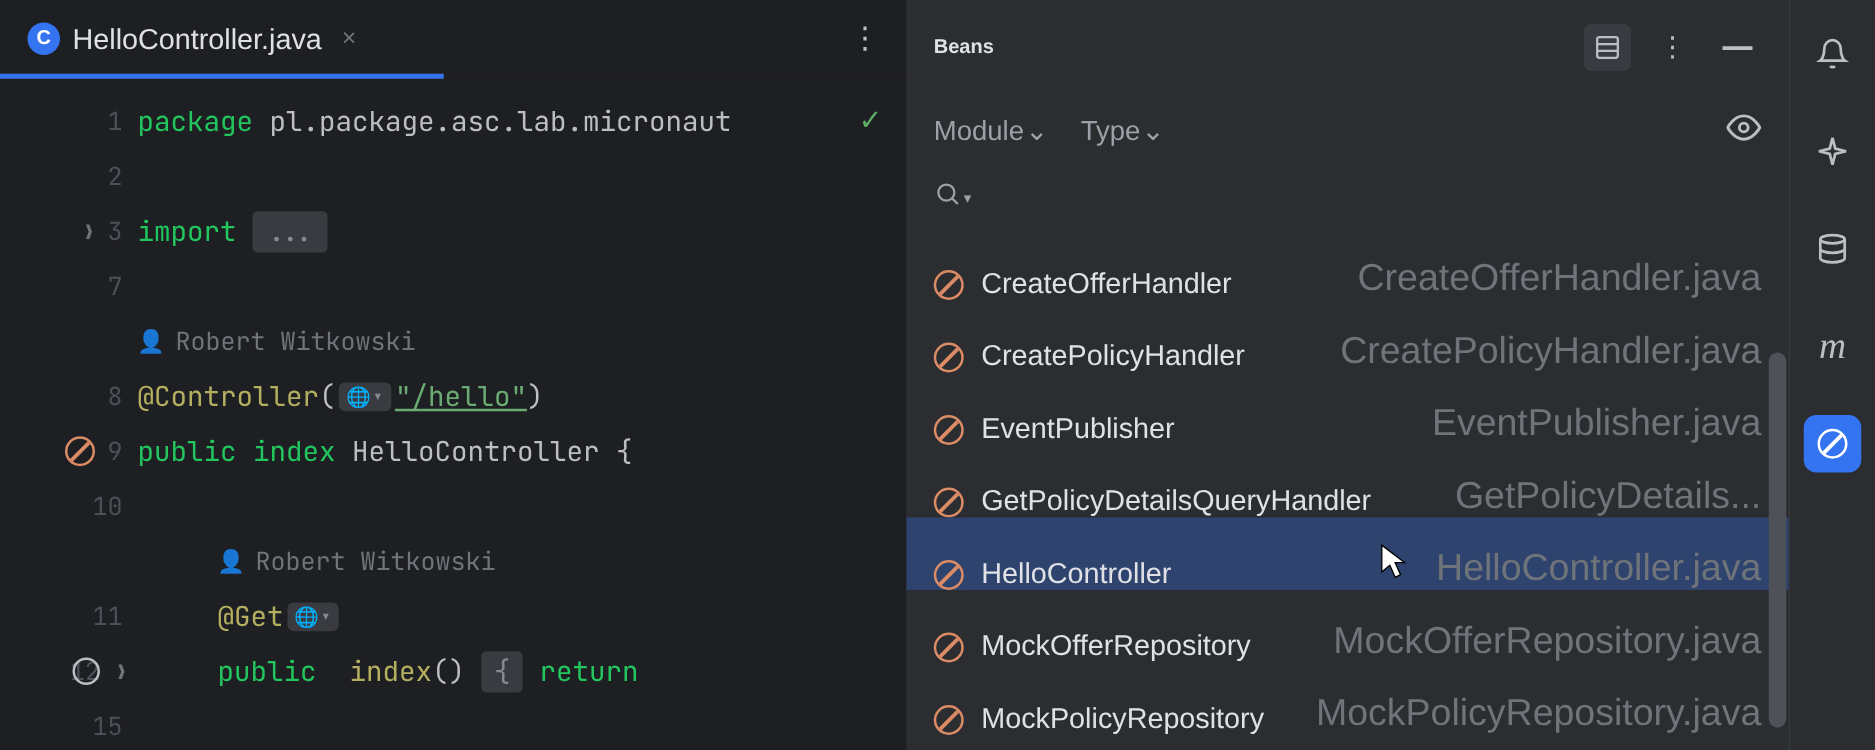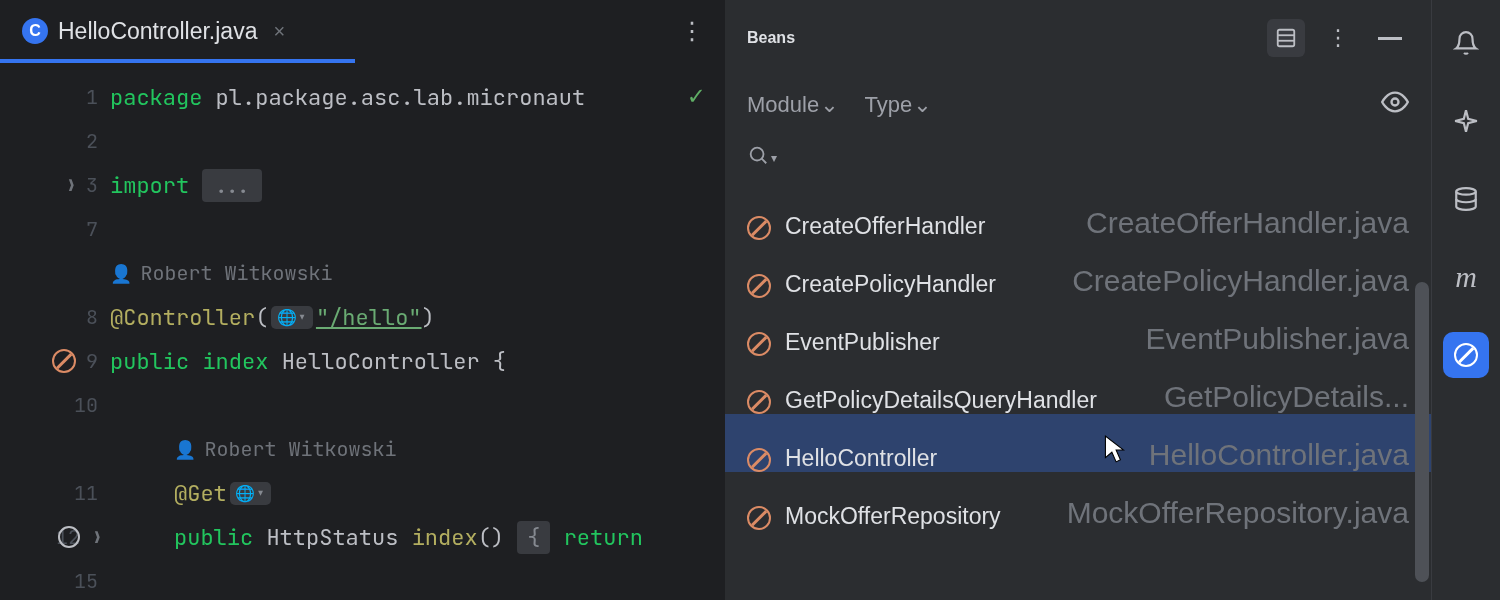--- a/index.html
+++ b/index.html
@@ -373,21 +373,21 @@
       <div class="code-line"><span class="kw">package</span><span class="ident"> pl.package.asc.lab.micronaut</span></div>
       <div class="code-line"></div>
       <div class="code-line"><span class="kw">import</span><span> </span><span class="fold-pill">...</span></div>
       <div class="code-line"></div>
       <div class="code-line author"><span class="author-ico">👤</span><span>Robert Witkowski</span></div>
       <div class="code-line"><span class="ann">@Controller</span><span>(</span><span class="inline-badge">🌐▾</span><span class="str">"/hello"</span><span>)</span></div>
       <div class="code-line"><span class="kw">public</span><span> </span><span class="kw">index</span><span> </span><span class="type">HelloController</span><span> {</span></div>
       <div class="code-line"></div>
       <div class="code-line author" style="padding-left:64px"><span class="author-ico">👤</span><span>Robert Witkowski</span></div>
       <div class="code-line" style="padding-left:64px"><span class="ann">@Get</span><span class="inline-badge">🌐▾</span></div>
-      <div class="code-line" style="padding-left:64px"><span class="kw">public</span><span> </span><span class="type">HttpStatus</span><span> </span><span class="ann">index</span><span>() </span><span class="fold-pill">{</span><span> </span><span class="kw">return</span></div>
+      <div class="code-line" style="padding-left:64px"><span class="kw">public</span><span> </span><span> </span><span class="ann">index</span><span>() </span><span class="fold-pill">{</span><span> </span><span class="kw">return</span></div>
       <div class="code-line"></div>
     </div>
   </div>
 </div>
 
 <div class="beans-pane">
   <div class="beans-header">
     <span class="beans-title">Beans</span>
     <span class="hdr-btn active">
       <svg width="22" height="22" viewBox="0 0 24 24" fill="none" stroke="currentColor" stroke-width="2">
@@ -455,20 +455,25 @@
       <span class="bean-name">HelloController</span>
       <span class="bean-file">HelloController.java</span>
       <svg class="cursor-arrow" style="left:378px;top:20px" viewBox="0 0 20 28">
         <path d="M2 2 L2 22 L8 17 L12 26 L16 24 L12 15 L19 15 Z" fill="#fff" stroke="#000" stroke-width="1"></path>
       </svg>
     </div>
     <div class="bean-row">
       <span class="no-entry"></span>
       <span class="bean-name">MockOfferRepository</span>
       <span class="bean-file">MockOfferRepository.java</span>
+    </div>
+    <div class="bean-row">
+      <span class="no-entry"></span>
+      <span class="bean-name">MockPolicyRepository</span>
+      <span class="bean-file">MockPolicyRepository.java</span>
     </div>
     <div class="beans-scrollbar"></div>
   </div>
 </div>
 
 <div class="tool-strip">
   <span class="tool-btn">
     <svg width="26" height="26" viewBox="0 0 24 24" fill="none" stroke="currentColor" stroke-width="2">
         <path d="M18 8a6 6 0 0 0-12 0c0 7-3 9-3 9h18s-3-2-3-9"></path>
         <path d="M13.7 21a2 2 0 0 1-3.4 0"></path>

